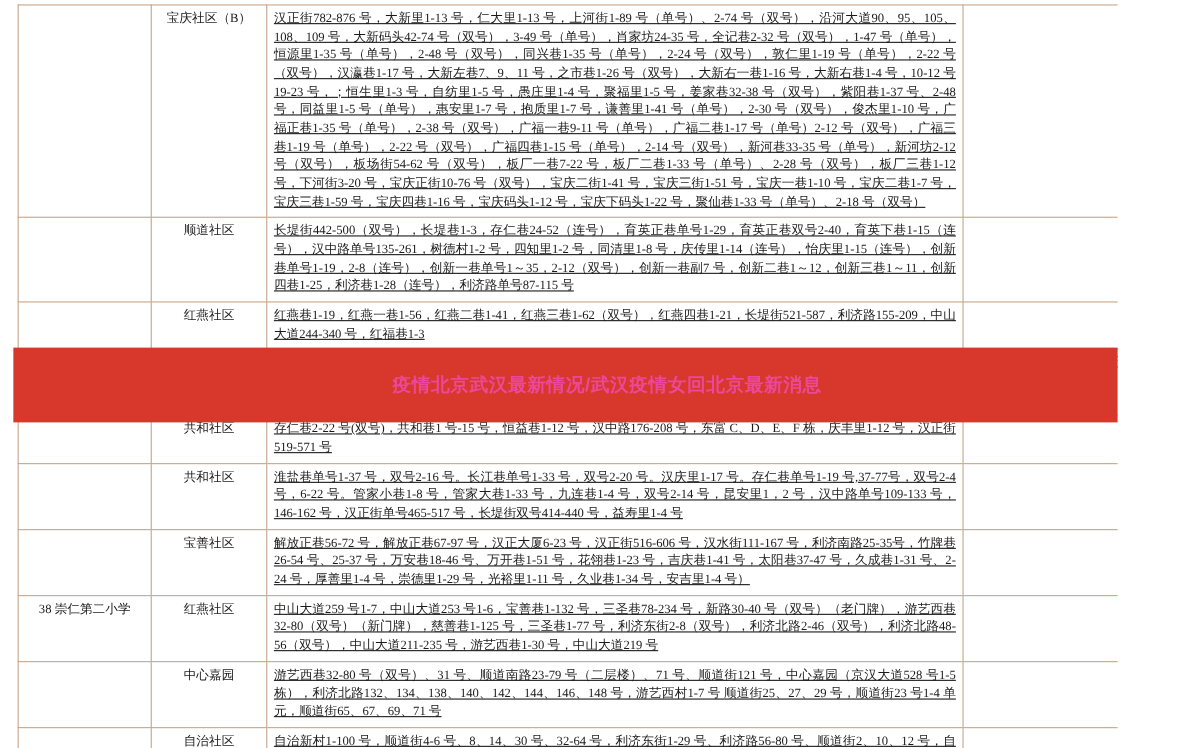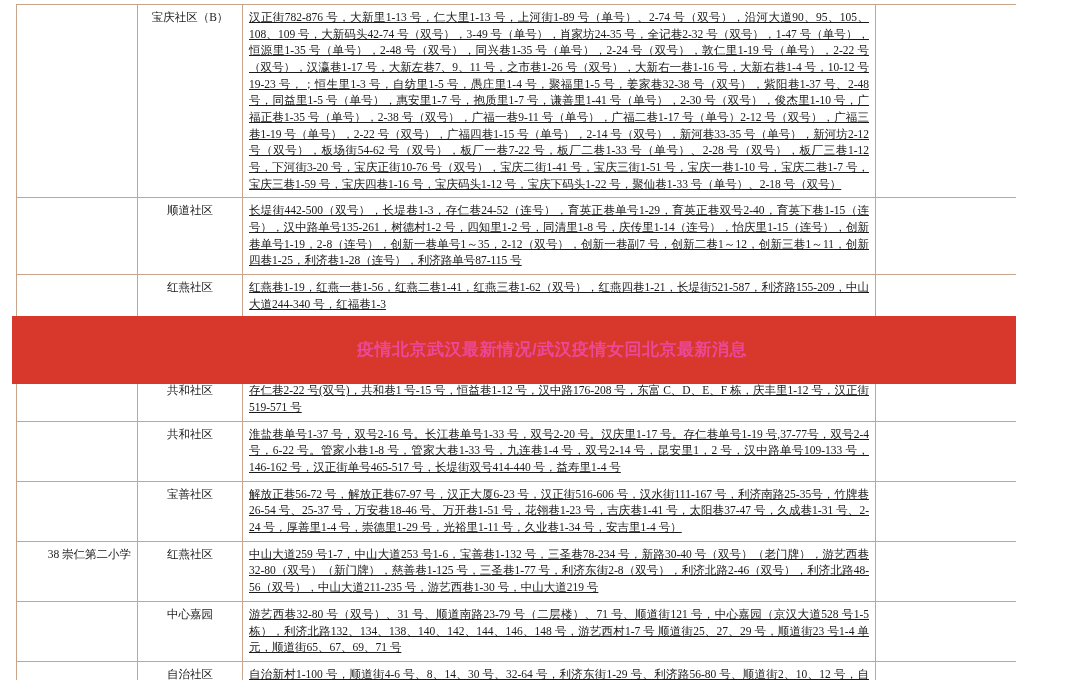--- a/index.html
+++ b/index.html
@@ -33,21 +33,21 @@
     border: 1px solid #c8a48a;
     vertical-align: top;
     padding: 4px 6px 5px 6px;
     font-size: 11.5px;
     line-height: 1.45;
     color: #1a1a1a;
     font-family: "Liberation Serif", "DejaVu Serif", serif;
   }
   td.col-school {
     width: 108px;
-    text-align: right;
+    text-align: center;
     font-size: 12px;
     padding-top: 6px;
   }
   td.col-comm {
     width: 92px;
     text-align: center;
     font-size: 12px;
     padding-top: 6px;
   }
   td.col-detail {

